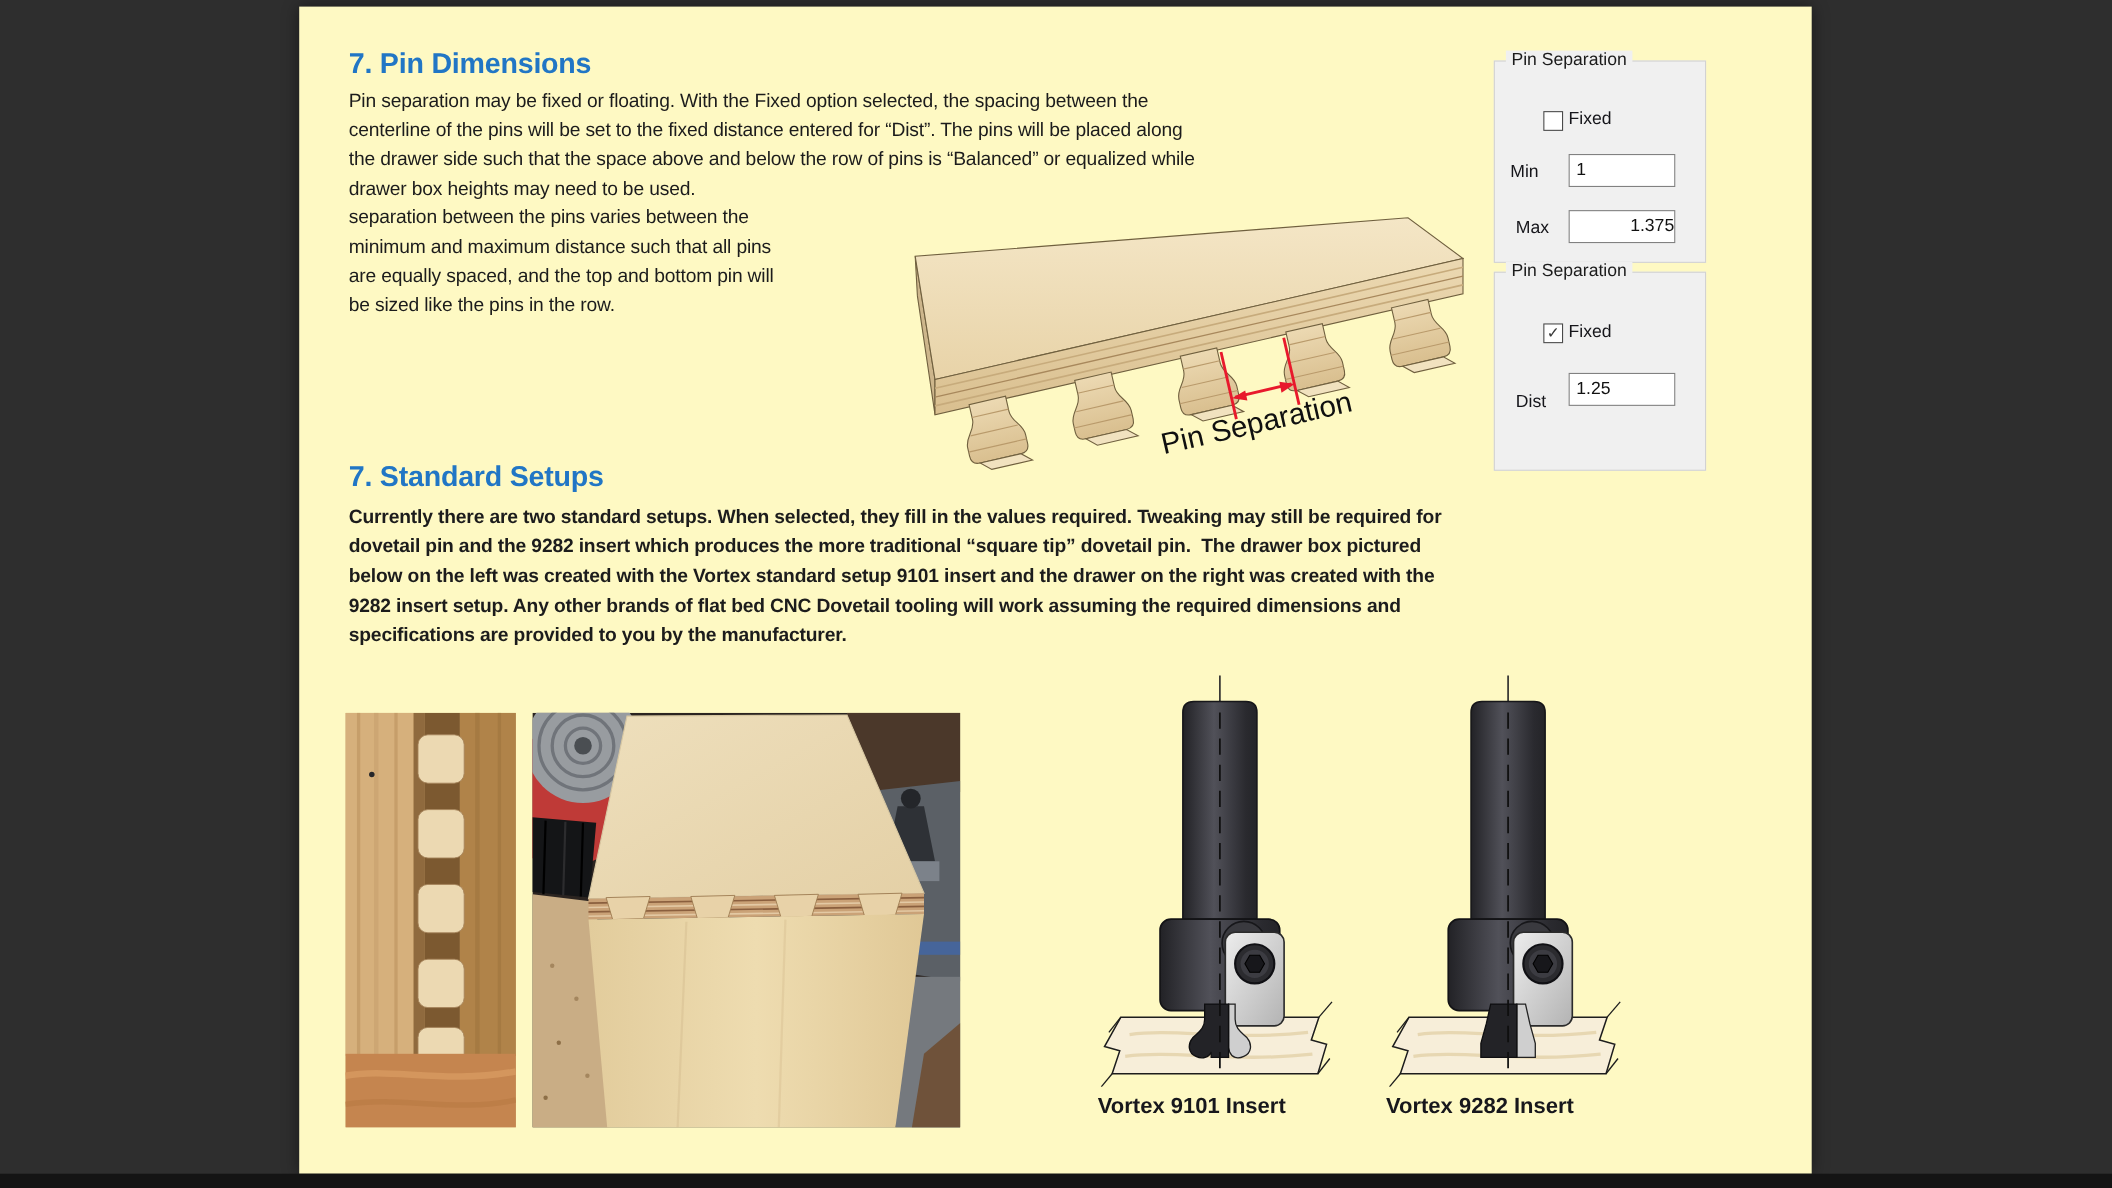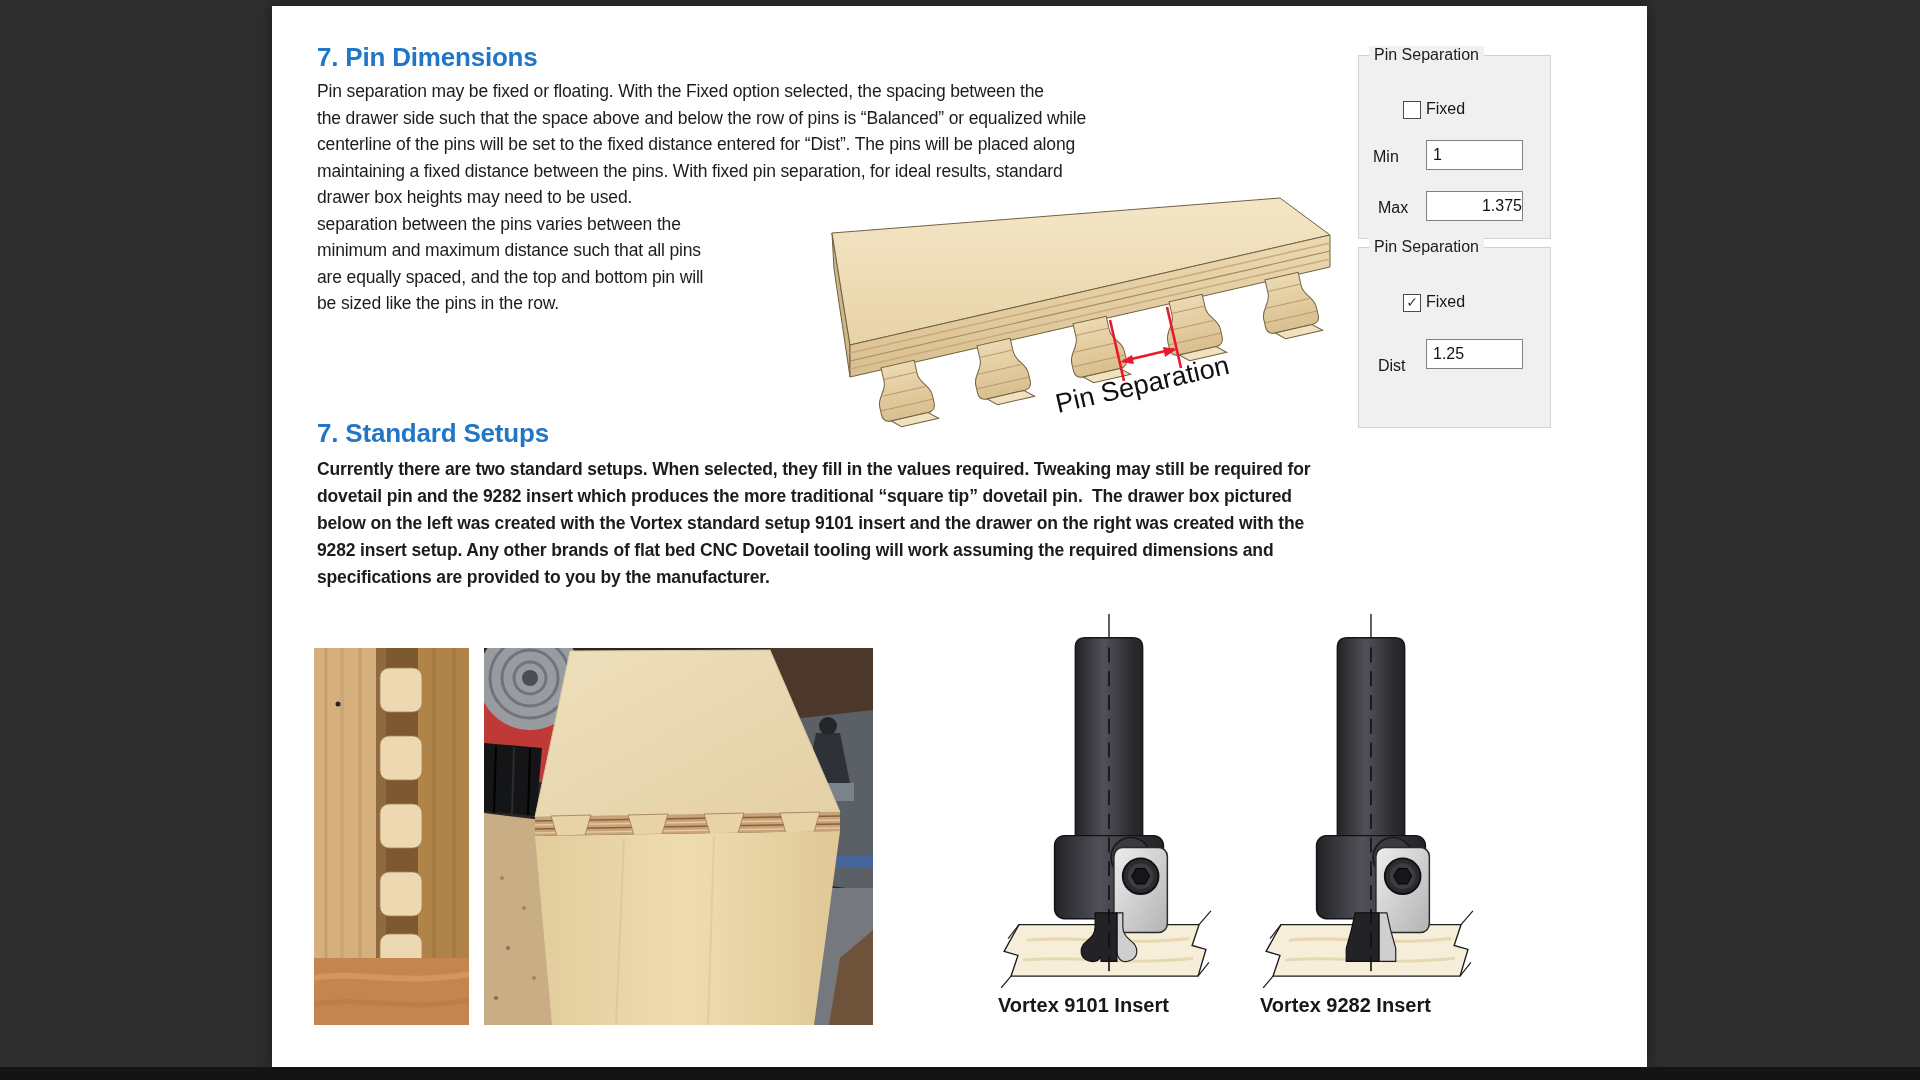--- a/index.html
+++ b/index.html
@@ -1,19 +1,19 @@
 <!DOCTYPE html>
 <html><head>
 <meta charset="utf-8">
 <style>
   html,body{margin:0;padding:0;background:#161616;}
   .stage{position:relative;width:1920px;height:1080px;background:#2e2e2e;overflow:hidden;
          font-family:"Liberation Sans",sans-serif;}
   .abs{position:absolute;}
-  .page{position:absolute;left:272px;top:6px;width:1375px;height:1061px;background:#ffffff;
+  .page{position:absolute;left:272px;top:6px;width:1375px;height:1061px;background:#fef9c3;
         box-shadow:0 0 14px rgba(0,0,0,.45);}
   .bottom-bar{position:absolute;left:0;bottom:0;width:1920px;height:13px;background:#141414;}
   h1.sec{margin:0;font-size:26px;font-weight:bold;letter-spacing:-.2px;color:#2176c5;}
   .para{color:#1c1c1c;font-size:17.5px;letter-spacing:-.15px;}
   .para .tline{white-space:pre;line-height:26.5px;height:26.5px;}
   .para2 .tline{line-height:27px;height:27px;font-weight:bold;}
   
   .panel{position:absolute;left:1086px;width:191px;background:#f0f0f0;border:1px solid #d2d2d2;}
   .panel-title{position:absolute;top:-10px;left:10px;background:#f0f0f0;padding:0 5px;
                font-size:16px;color:#1b1b1b;}
@@ -62,23 +62,22 @@
   </defs>
 </svg>
 
 <div class="stage">
   <div class="page">
 
     <h1 class="sec abs" style="left:45px;top:36px;">7. Pin Dimensions</h1>
 
     <div class="para abs" style="left:45px;top:72px;">
         <div class="tline">Pin separation may be fixed or floating. With the Fixed option selected, the spacing between the</div>
+        <div class="tline">centerline of the pins will be set to the fixed distance entered for “Dist”. The pins will be placed along</div>
         <div class="tline">the drawer side such that the space above and below the row of pins is “Balanced” or equalized while</div>
-        <div class="tline">centerline of the pins will be set to the fixed distance entered for “Dist”. The pins will be placed along</div>
-        <div class="tline">maintaining a fixed distance between the pins. With fixed pin separation, for ideal results, standard</div>
         <div class="tline">drawer box heights may need to be used.</div>
         <div class="tline">separation between the pins varies between the</div>
         <div class="tline">minimum and maximum distance such that all pins</div>
         <div class="tline">are equally spaced, and the top and bottom pin will</div>
         <div class="tline">be sized like the pins in the row.</div>
       </div>
 
     <svg class="abs" style="left:558px;top:189px;" width="510" height="260" viewBox="0 0 510 260">
 
       <polygon points="20,150 20,182 4,74 2,38" fill="#cdb68c" stroke="#70603f" stroke-width="1"></polygon>

